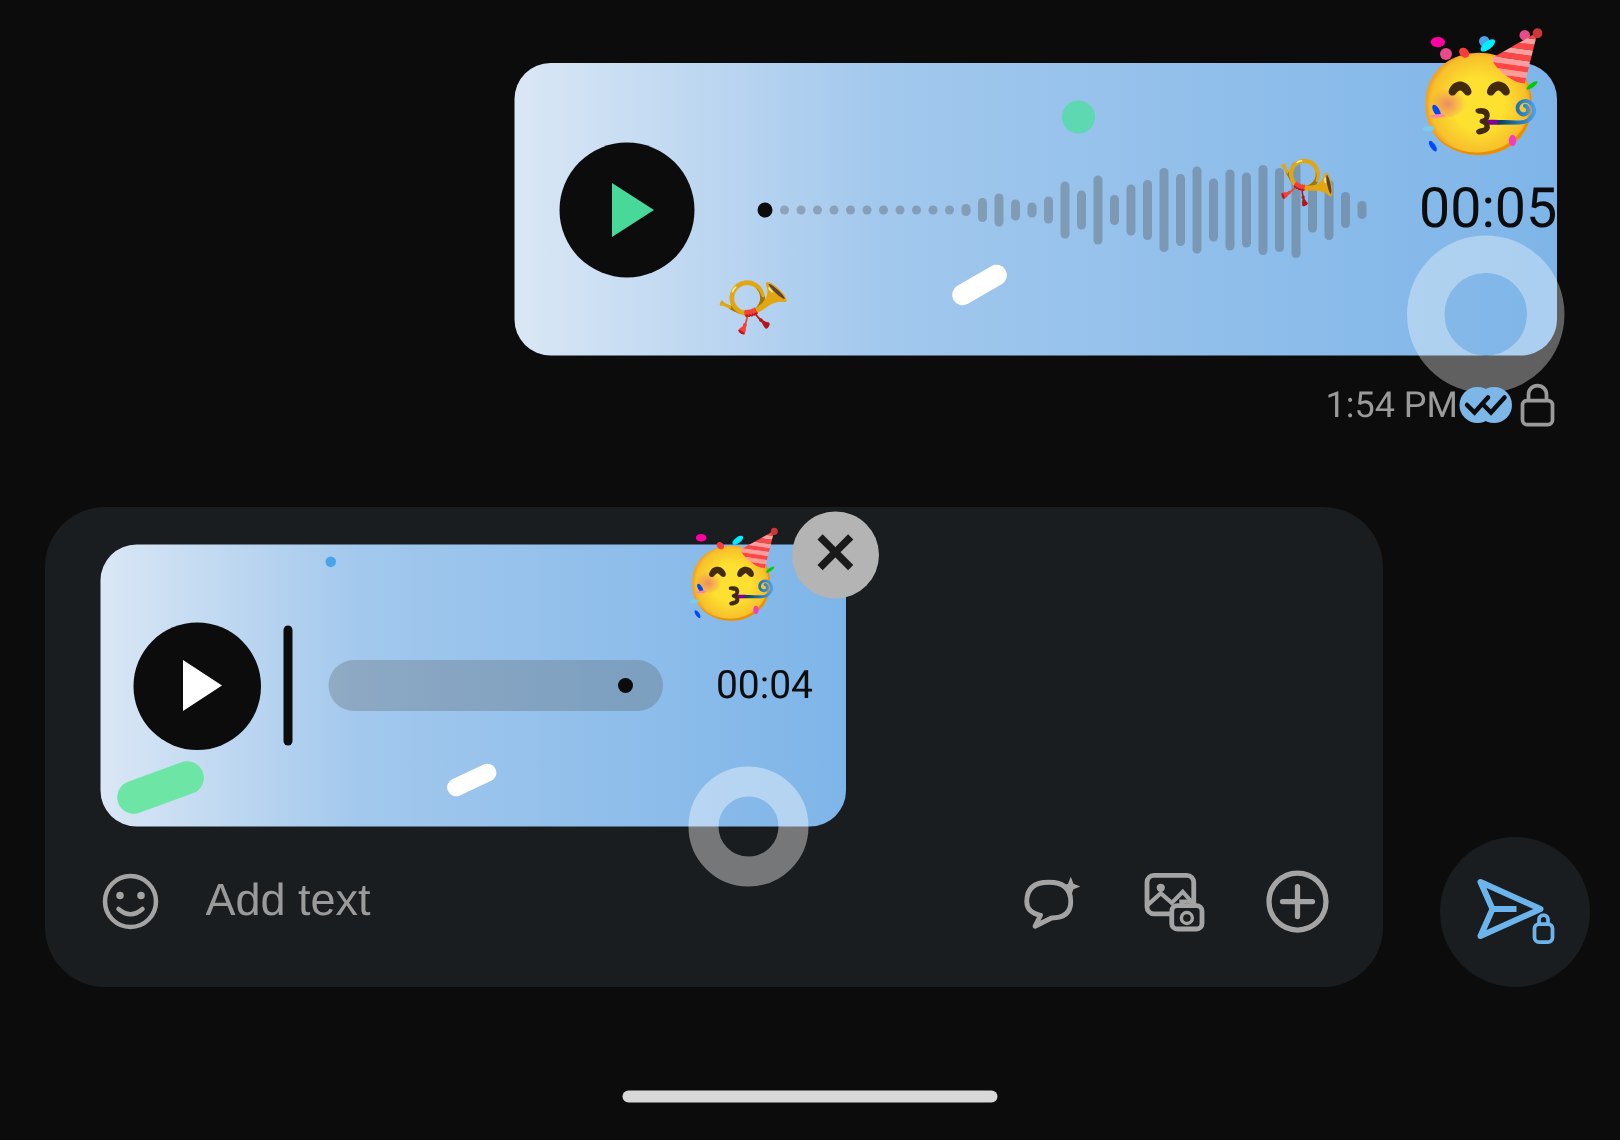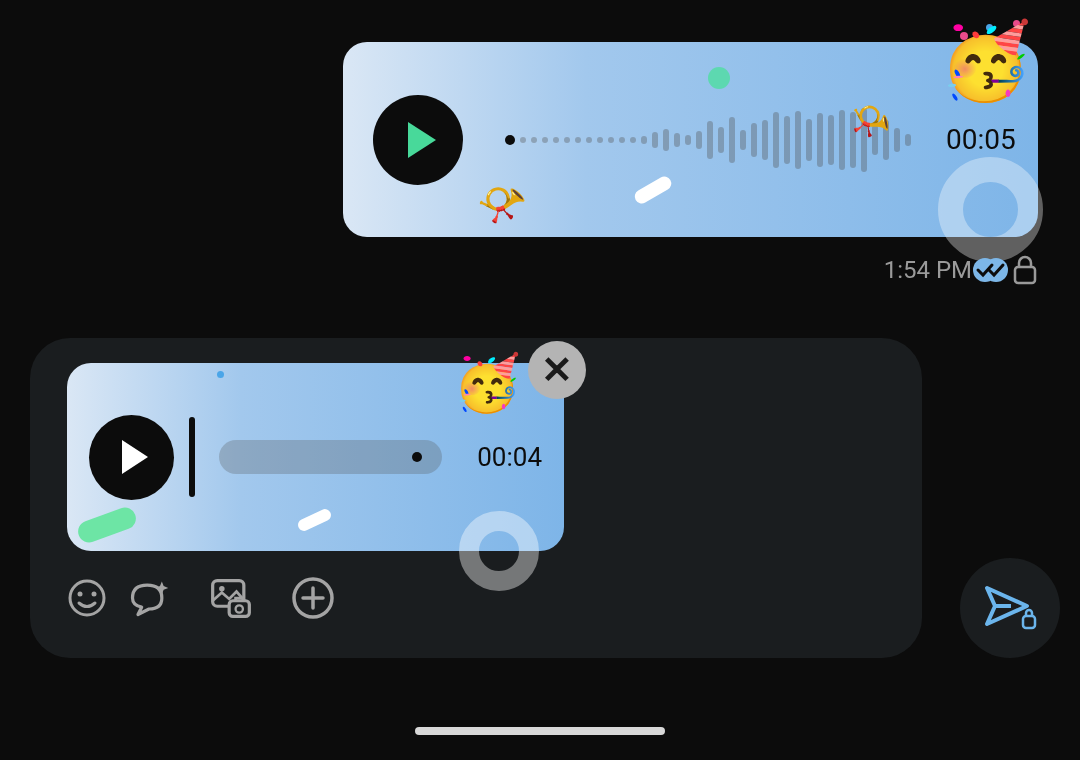--- a/index.html
+++ b/index.html
@@ -77,21 +77,21 @@
       flex: 1;
     }
     
     .wave-bar {
       width: 6px;
       background: rgba(80, 80, 80, 0.35);
       border-radius: 3px;
     }
     
     .duration-text {
-      font-size: 28px;
+      font-size: 37px;
       color: #0c0c0c;
       font-weight: 400;
       margin-left: 15px;
     }
     
     
     .party-emoji-large {
       position: absolute;
       right: 5px;
       top: -25px;
@@ -455,20 +455,21 @@
 
   <div class="input-row">
     <div class="emoji-button">
       <svg width="40" height="40" viewBox="0 0 40 40">
         <circle cx="20" cy="20" r="17" fill="none" stroke="#a4a4a4" stroke-width="3"></circle>
         <circle cx="13" cy="16" r="2.5" fill="#a4a4a4"></circle>
         <circle cx="27" cy="16" r="2.5" fill="#a4a4a4"></circle>
         <path d="M12 25 Q20 32 28 25" fill="none" stroke="#a4a4a4" stroke-width="3" stroke-linecap="round"></path>
       </svg>
     </div>
+    <input type="text" class="text-input" placeholder="Add text" style="">
     <div class="right-icons">
       <div class="icon-button">
         <svg width="48" height="44" viewBox="0 0 48 44">
           <path d="M6 22 Q6 8 22 8 Q38 8 38 22 Q38 34 24 34 L12 40 L16 32 Q6 30 6 22 Z" fill="none" stroke="#a4a4a4" stroke-width="3.5" stroke-linejoin="round"></path>
           <path d="M38 4 L40 9 L45 11 L40 13 L38 18 L36 13 L31 11 L36 9 Z" fill="#a4a4a4"></path>
         </svg>
       </div>
       <div class="icon-button">
         <svg width="48" height="46" viewBox="0 0 48 46">
           <rect x="4" y="4" width="34" height="28" rx="5" fill="none" stroke="#a4a4a4" stroke-width="3.5"></rect>

